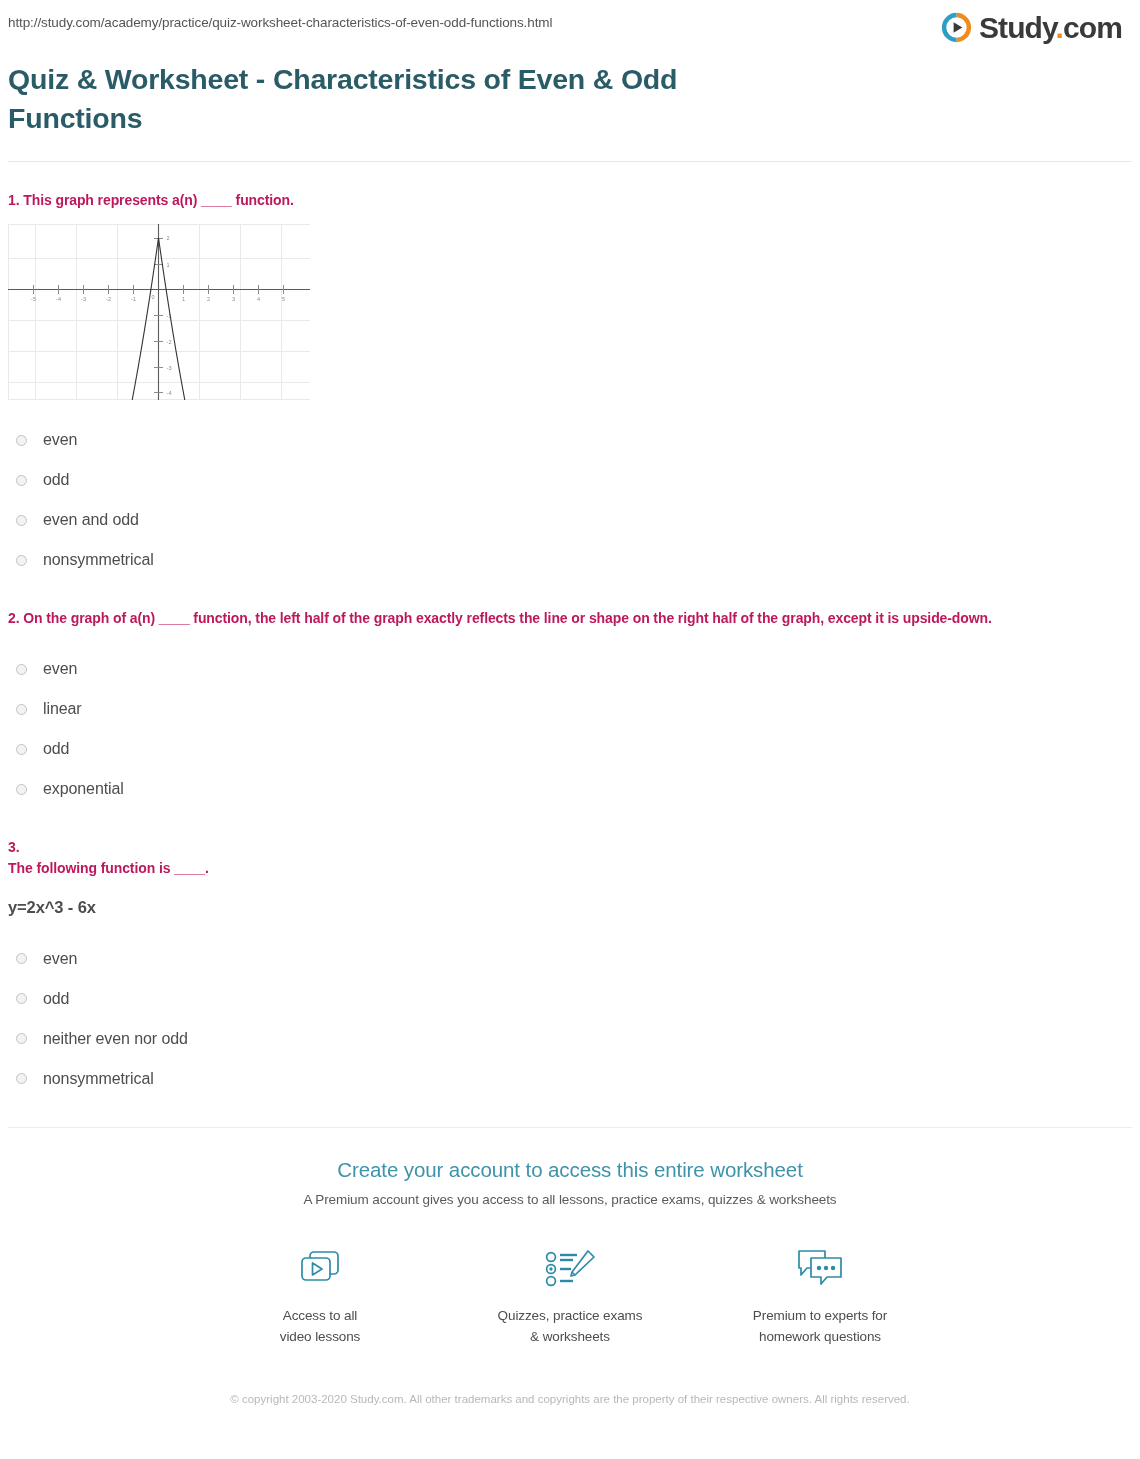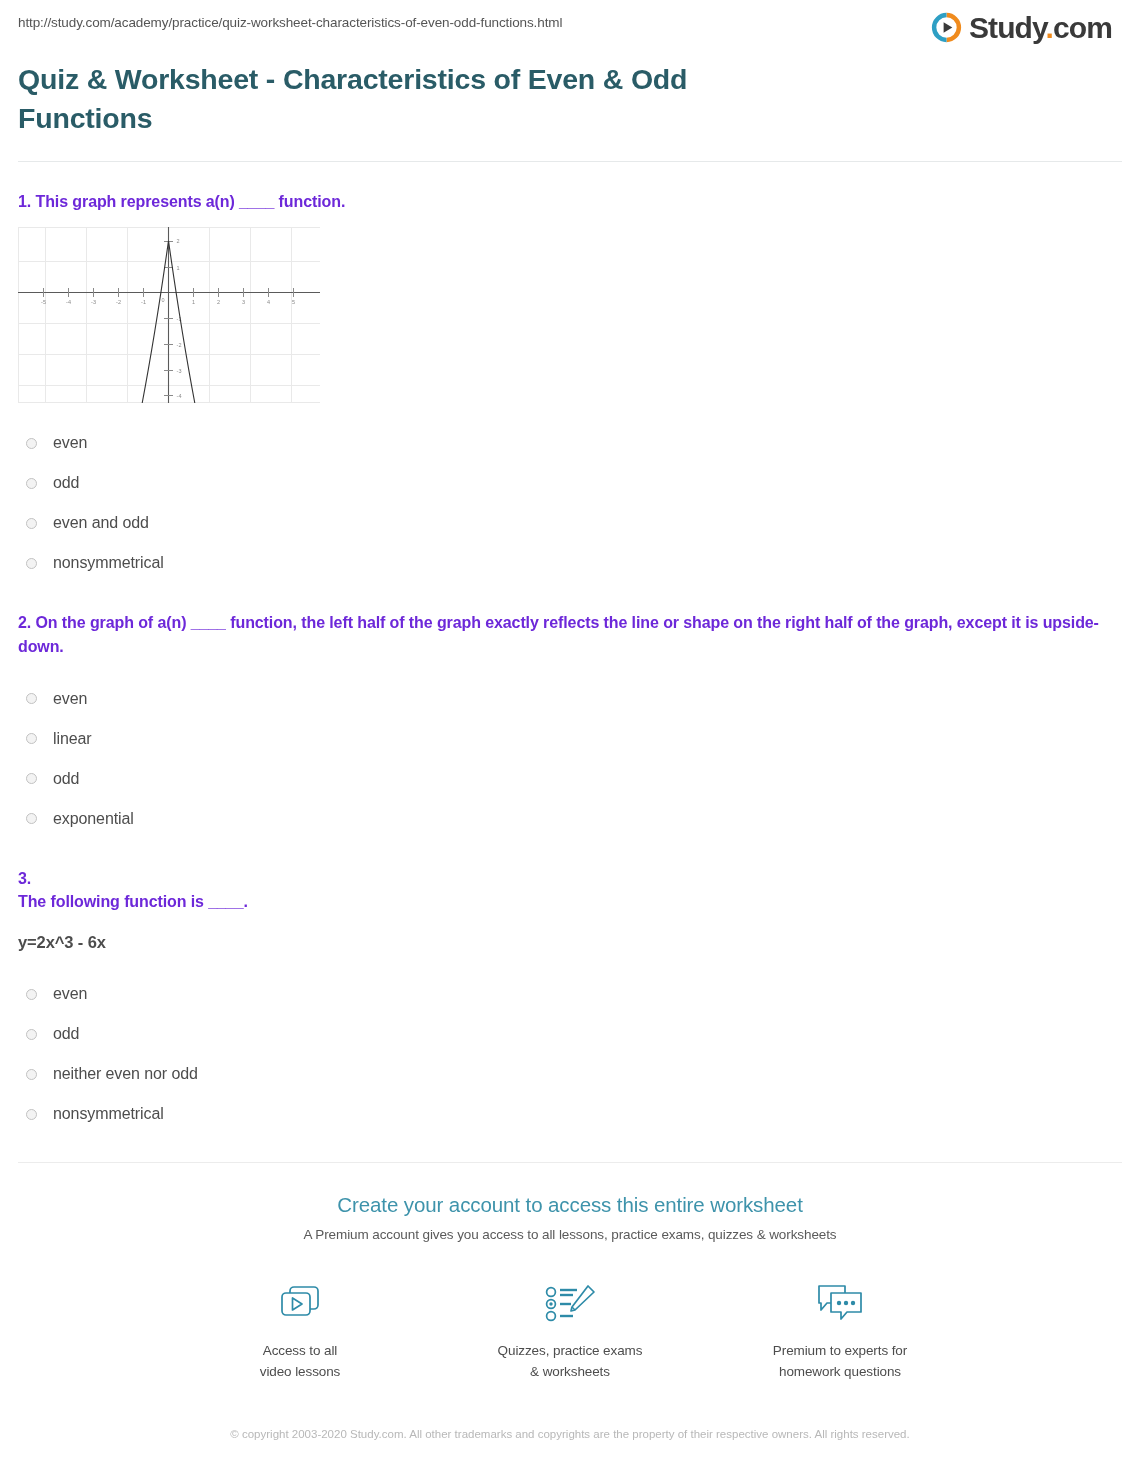--- a/index.html
+++ b/index.html
@@ -6,21 +6,21 @@
   html, body { margin: 0; padding: 0; }
   body {
     width: 1140px;
     height: 1459px;
     background: #ffffff;
     font-family: "Liberation Sans", sans-serif;
     color: #4a4a4a;
     overflow: hidden;
   }
 
-  .page { position: relative; width: 1140px; height: 1153px; padding: 0 18px; }
+  .page { position: relative; width: 1140px; height: 1153px; padding: 0 8px; }
 
   
   .topbar {
     display: flex;
     align-items: flex-start;
     justify-content: space-between;
     padding-top: 12px;
     height: 46px;
   }
   .url {
@@ -59,23 +59,23 @@
   }
   .rule {
     border: 0;
     border-top: 1px solid #e6e9ea;
     margin: 22px 0 0 0;
   }
 
   
   .question { margin-top: 28px; }
   .q-text {
-    font-size: 16px;
+    font-size: 14px;
     font-weight: bold;
-    color: #6d28d9;
+    color: #be185d;
     line-height: 1.48;
     letter-spacing: -0.1px;
   }
   .q-sub {
     font-size: 16.5px;
     font-weight: bold;
     color: #4d4d4d;
     line-height: 1.48;
     margin-top: 16px;
     letter-spacing: -0.1px;
@@ -121,21 +121,21 @@
   }
   .cta-sub {
     font-size: 13.5px;
     color: #5a5a5a;
     margin-top: 10px;
     letter-spacing: -0.1px;
   }
   .features {
     display: flex;
     justify-content: center;
-    gap: 100px;
+    gap: 80px;
     margin-top: 38px;
   }
   .feature { width: 170px; text-align: center; }
   .feature-icon { height: 48px; display: flex; align-items: center; justify-content: center; }
   .feature-label {
     margin-top: 13px;
     font-size: 13.5px;
     line-height: 1.55;
     color: #4d4d4d;
     letter-spacing: -0.1px;

